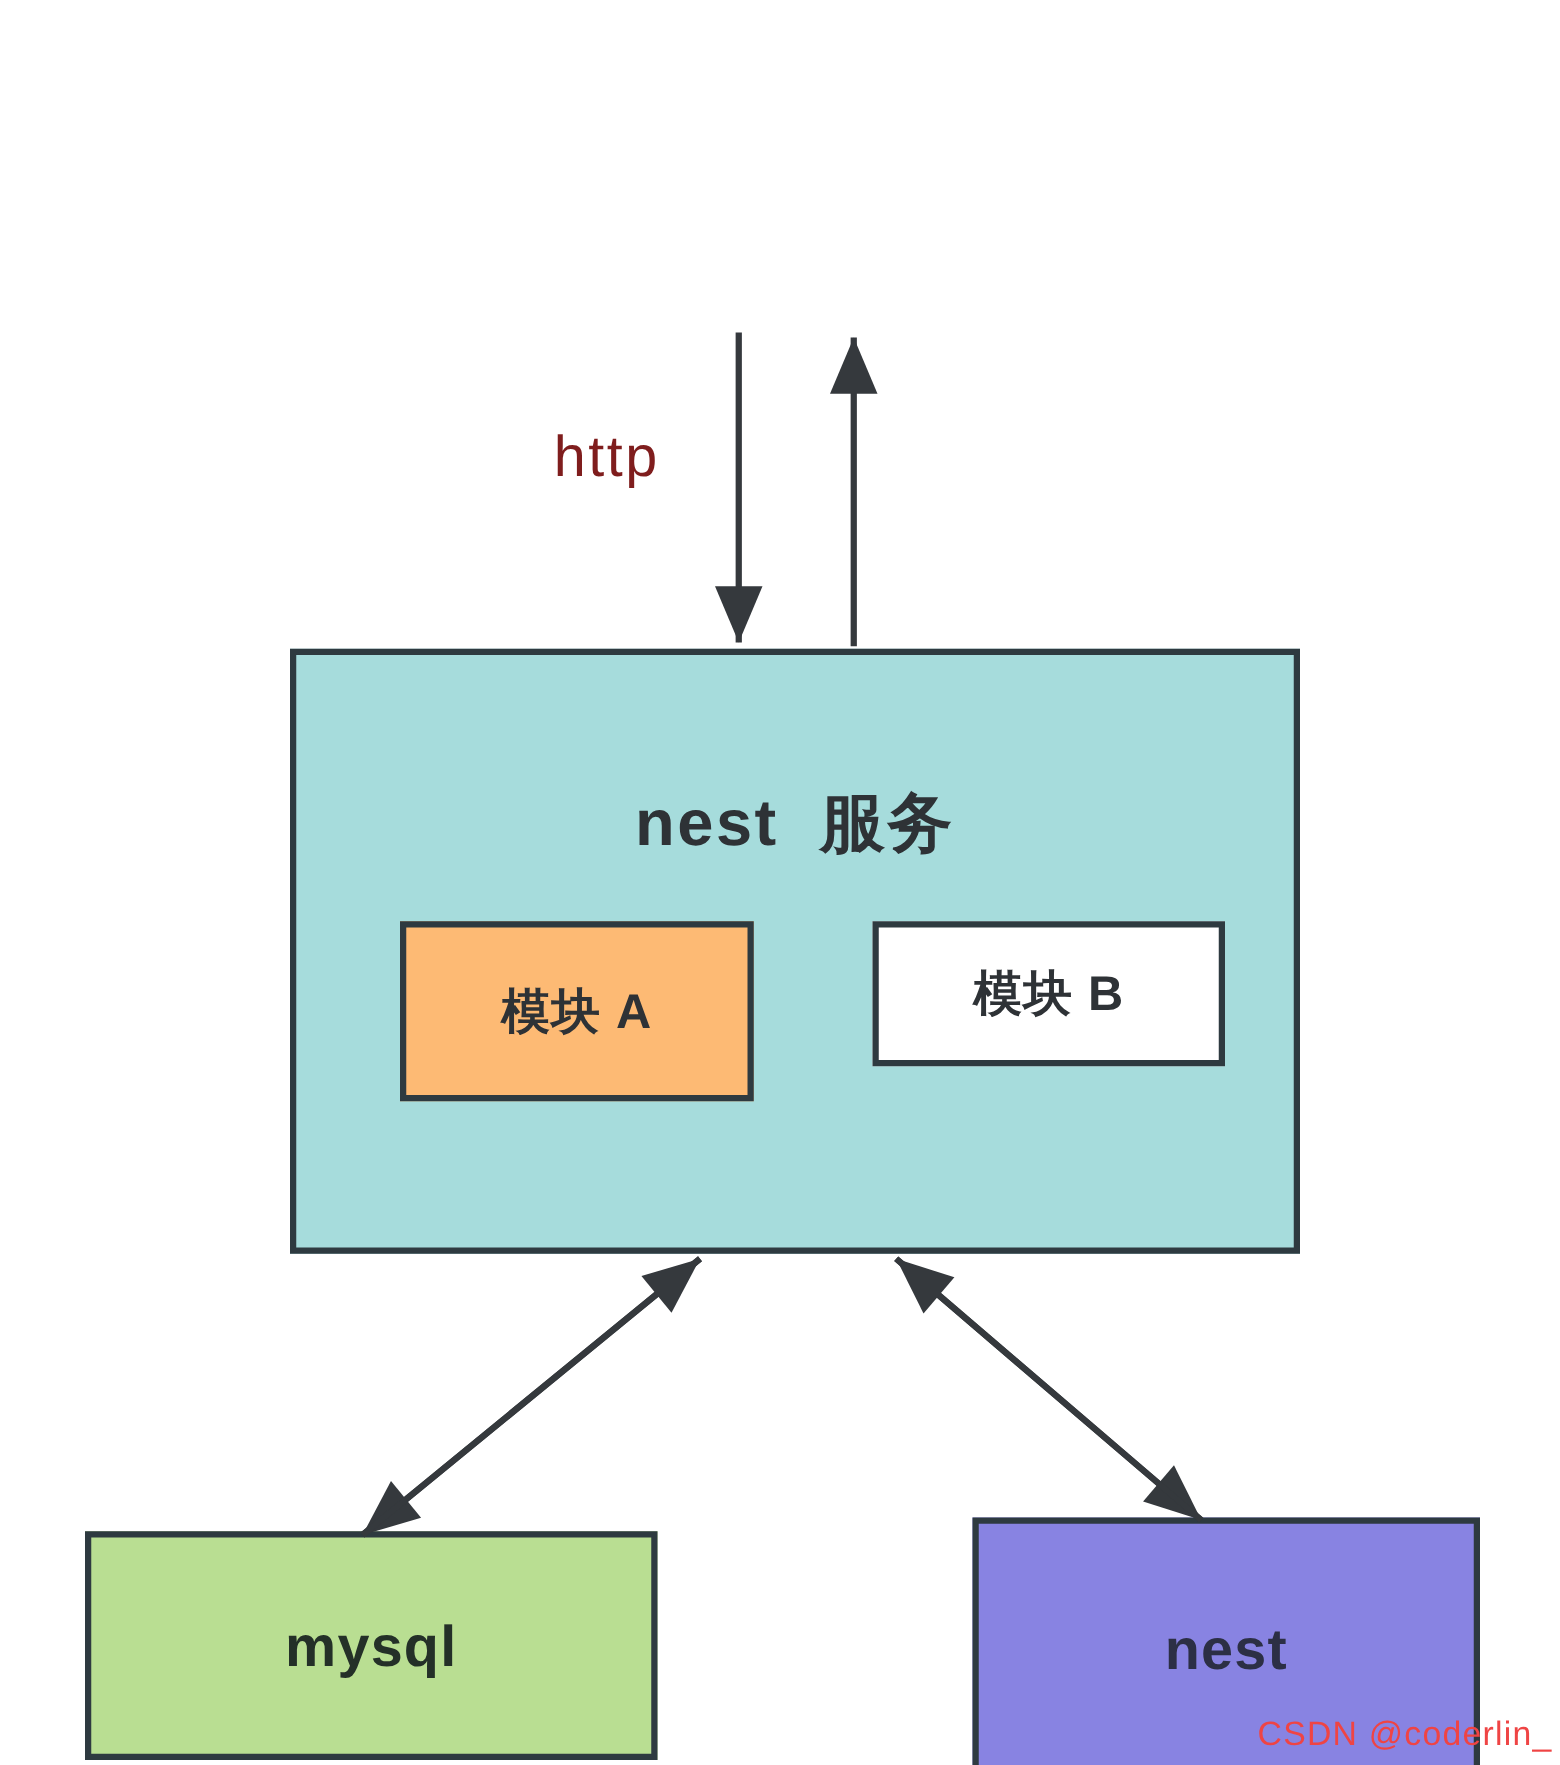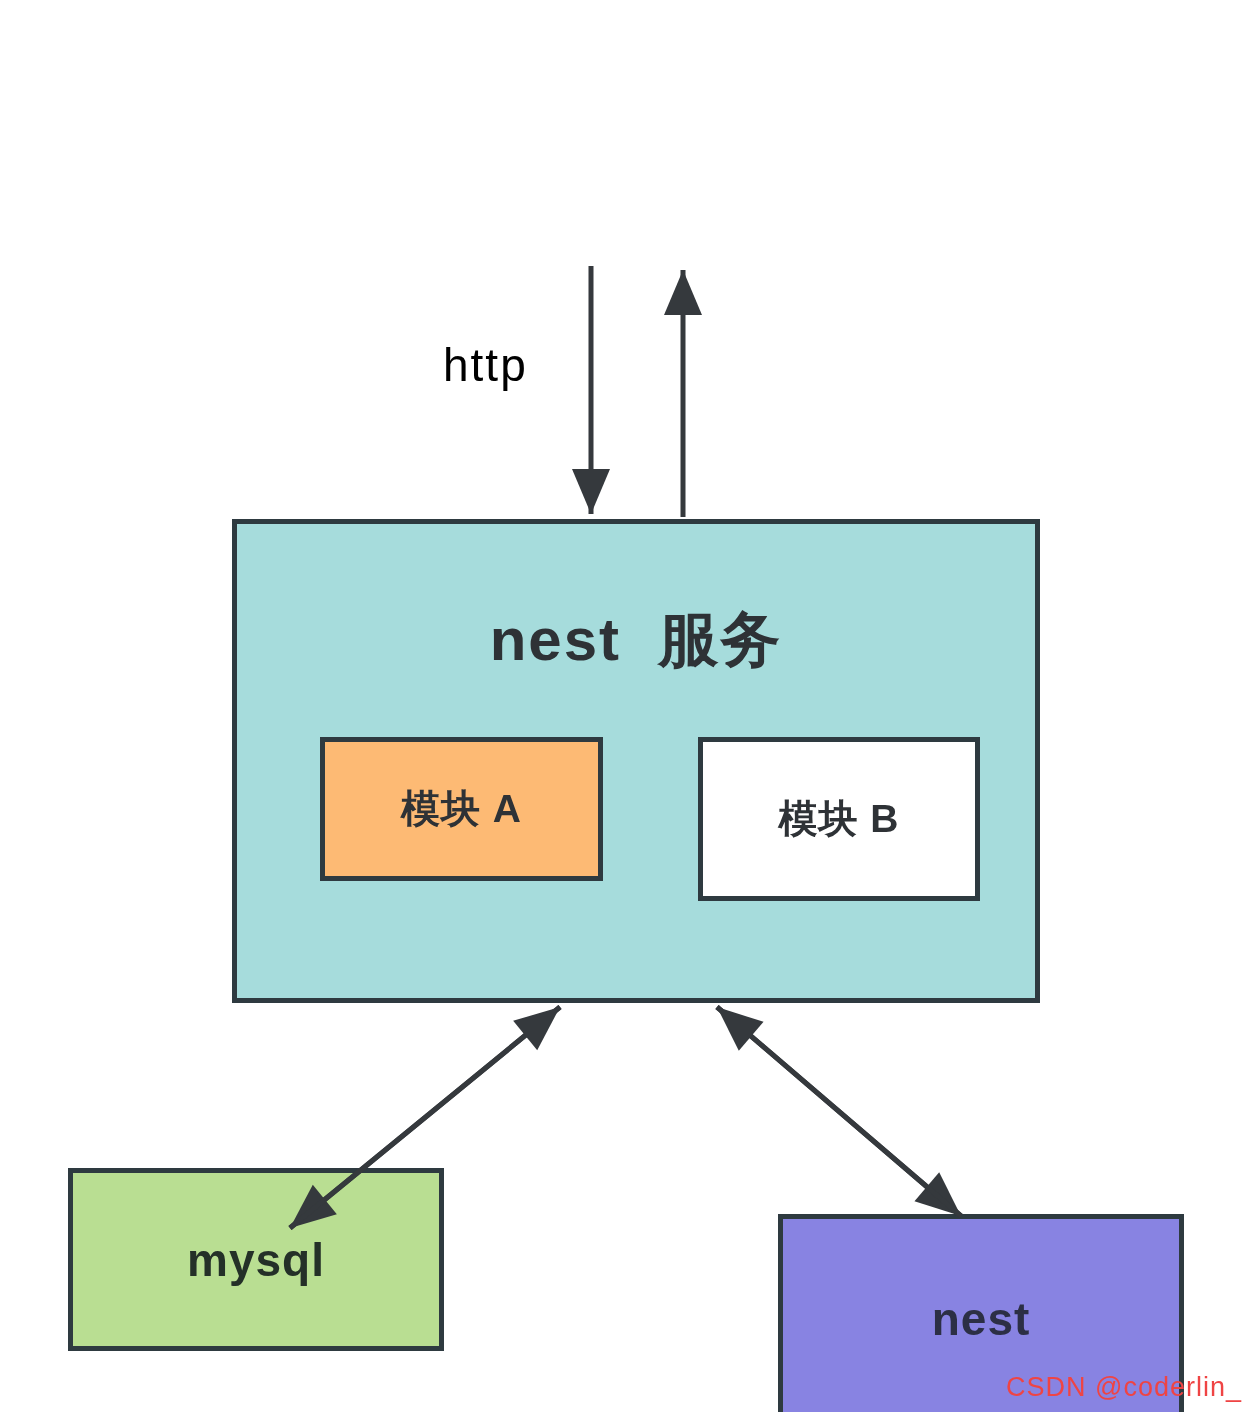--- a/index.html
+++ b/index.html
@@ -39,59 +39,59 @@
     letter-spacing: 4px;
   }
   .node-nest {
     left: 232px; top: 519px;
     width: 808px; height: 484px;
     background: #a6dcdc;
     justify-content: center;
     align-items: flex-start;
   }
   .nest-title {
-    margin-top: 76px;
-    font-size: 60px;
+    margin-top: 100px;
+    font-size: 52px;
     font-weight: bold;
     color: #2e3236;
     white-space: pre;
     letter-spacing: 2px;
   }
   .node-module-a {
     left: 320px; top: 737px;
     width: 283px; height: 144px;
     background: #fdba74;
     font-size: 39px;
   }
   .node-module-b {
     left: 698px; top: 737px;
-    width: 282px; height: 164px;
+    width: 282px; height: 116px;
     background: #ffffff;
     font-size: 39px;
   }
   .node-mysql {
-    left: 68px; top: 1168px;
-    width: 376px; height: 183px;
+    left: 68px; top: 1225px;
+    width: 458px; height: 183px;
     background: #b9de92;
     font-size: 46px;
     color: #243028;
   }
   .node-redis {
     left: 778px; top: 1214px;
     width: 406px; height: 210px;
     background: #8883e2;
     font-size: 46px;
     color: #2c2f45;
   }
   .edge-label-http {
     position: absolute;
     left: 443px; top: 338px;
     font-size: 46px;
     font-weight: 400;
-    color: #000000;
+    color: #7f1d1d;
     letter-spacing: 2px;
   }
   .watermark {
     position: absolute;
     right: 6px; top: 1372px;
     font-size: 27px;
     color: #ef4444;
     letter-spacing: 1px;
   }
   svg.arrows {

